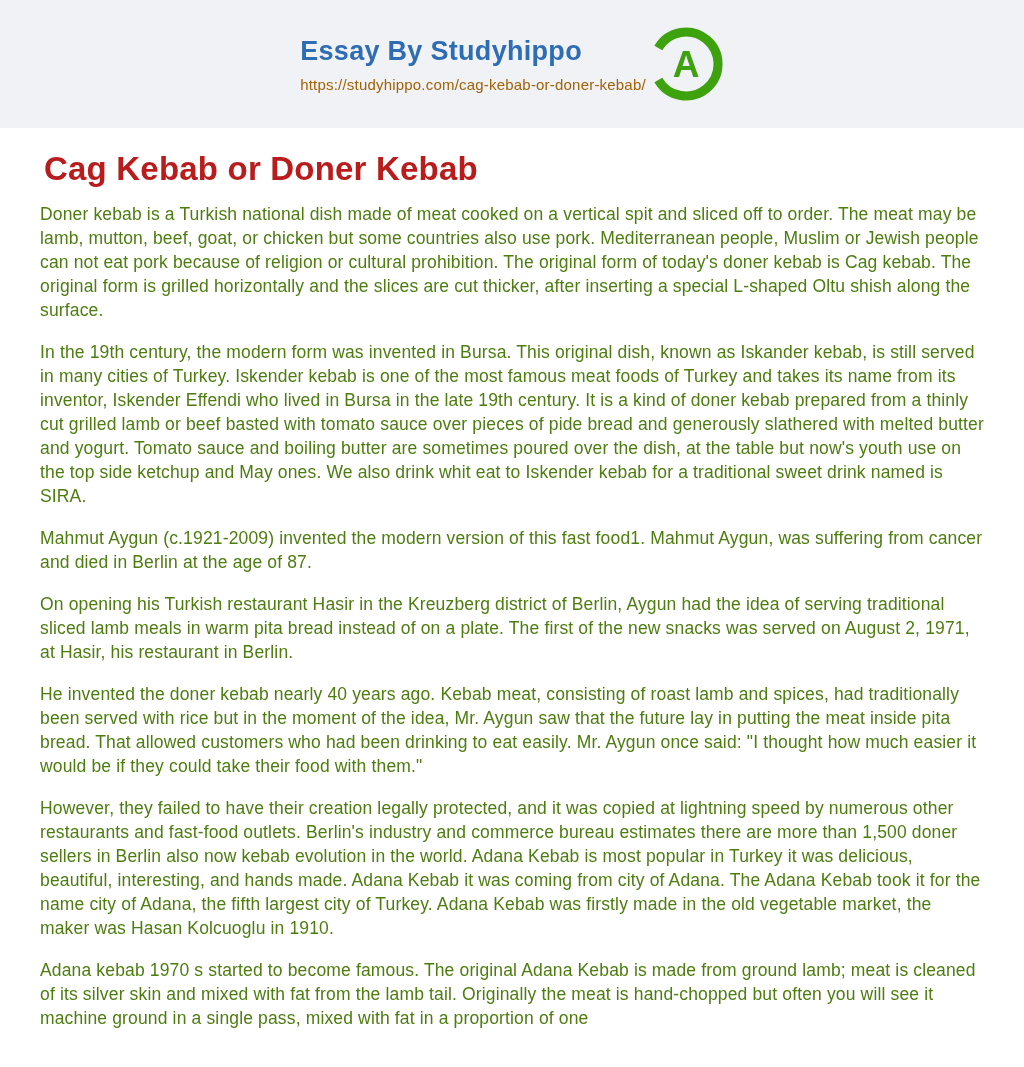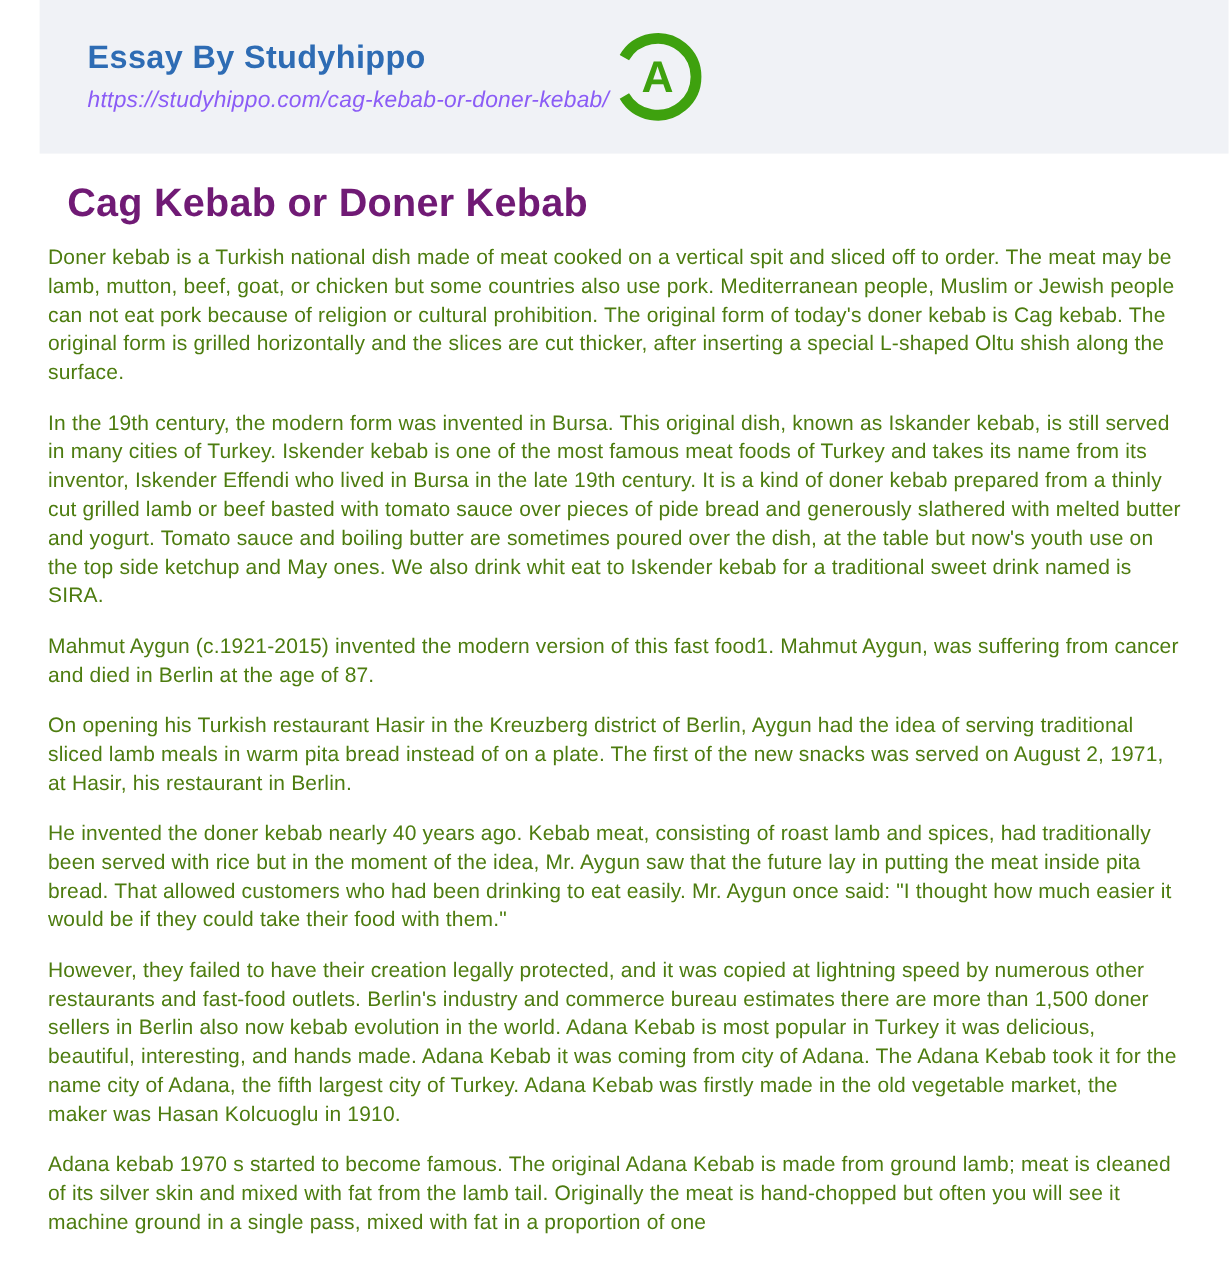--- a/index.html
+++ b/index.html
@@ -11,50 +11,48 @@
   .page {
     width: 1024px;
     height: 1067px;
     background: #ffffff;
     overflow: hidden;
   }
   .header {
     background: #f0f2f6;
     height: 128px;
     display: flex;
-    justify-content: flex-start;
+    justify-content: center;
     align-items: center;
     padding: 0 38px 0 40px;
-    margin-left: 33px;
   }
   .header-left { display: flex; flex-direction: column; }
   .site-title {
     color: #2e6cb4;
     font-size: 27px;
     font-weight: bold;
     letter-spacing: 0.3px;
   }
   .site-url {
-    color: #8b5cf6;
-    font-size: 19px;
+    color: #a16207;
+    font-size: 15px;
     margin-top: 9px;
     letter-spacing: 0.2px;
     text-decoration: none;
-    font-style: italic;
   }
   .logo { width: 80px; height: 80px; flex: 0 0 auto; }
   .content {
     padding: 20px 40px 0 40px;
   }
   .article-title {
-    color: #701a75;
+    color: #b91c1c;
     font-size: 33px;
     font-weight: bold;
     letter-spacing: 0.2px;
-    margin: 2px 0 14px 16px;
+    margin: 2px 0 14px 4px;
   }
   .para {
     color: #4d7c0f;
     font-size: 17.5px;
     line-height: 24px;
     letter-spacing: 0.15px;
     margin-bottom: 18px;
   }
 </style>
 </head>
@@ -73,21 +71,21 @@
         <text x="40" y="53" text-anchor="middle" font-family="Liberation Sans, sans-serif" font-size="37" font-weight="bold" fill="#3ea10e">A</text>
       </svg>
     </div>
   </div>
 
   <div class="content">
     <h1 class="article-title">Cag Kebab or Doner Kebab</h1>
     <div>
         <p class="para">Doner kebab is a Turkish national dish made of meat cooked on a vertical spit and sliced off to order. The meat may be lamb, mutton, beef, goat, or chicken but some countries also use pork. Mediterranean people, Muslim or Jewish people can not eat pork because of religion or cultural prohibition. The original form of today's doner kebab is Cag kebab. The original form is grilled horizontally and the slices are cut thicker, after inserting a special L-shaped Oltu shish along the surface.</p>
         <p class="para">In the 19th century, the modern form was invented in Bursa. This original dish, known as Iskander kebab, is still served in many cities of Turkey. Iskender kebab is one of the most famous meat foods of Turkey and takes its name from its inventor, Iskender Effendi who lived in Bursa in the late 19th century. It is a kind of doner kebab prepared from a thinly cut grilled lamb or beef basted with tomato sauce over pieces of pide bread and generously slathered with melted butter and yogurt. Tomato sauce and boiling butter are sometimes poured over the dish, at the table but now's youth use on the top side ketchup and May ones. We also drink whit eat to Iskender kebab for a traditional sweet drink named is SIRA.</p>
-        <p class="para">Mahmut Aygun (c.1921-2015) invented the modern version of this fast food1. Mahmut Aygun, was suffering from cancer and died in Berlin at the age of 87.</p>
+        <p class="para">Mahmut Aygun (c.1921-2009) invented the modern version of this fast food1. Mahmut Aygun, was suffering from cancer and died in Berlin at the age of 87.</p>
         <p class="para">On opening his Turkish restaurant Hasir in the Kreuzberg district of Berlin, Aygun had the idea of serving traditional sliced lamb meals in warm pita bread instead of on a plate. The first of the new snacks was served on August 2, 1971, at Hasir, his restaurant in Berlin.</p>
         <p class="para">He invented the doner kebab nearly 40 years ago. Kebab meat, consisting of roast lamb and spices, had traditionally been served with rice but in the moment of the idea, Mr. Aygun saw that the future lay in putting the meat inside pita bread. That allowed customers who had been drinking to eat easily. Mr. Aygun once said: "I thought how much easier it would be if they could take their food with them."</p>
         <p class="para">However, they failed to have their creation legally protected, and it was copied at lightning speed by numerous other restaurants and fast-food outlets. Berlin's industry and commerce bureau estimates there are more than 1,500 doner sellers in Berlin also now kebab evolution in the world. Adana Kebab is most popular in Turkey it was delicious, beautiful, interesting, and hands made. Adana Kebab it was coming from city of Adana. The Adana Kebab took it for the name city of Adana, the fifth largest city of Turkey. Adana Kebab was firstly made in the old vegetable market, the maker was Hasan Kolcuoglu in 1910.</p>
         <p class="para">Adana kebab 1970 s started to become famous. The original Adana Kebab is made from ground lamb; meat is cleaned of its silver skin and mixed with fat from the lamb tail. Originally the meat is hand-chopped but often you will see it machine ground in a single pass, mixed with fat in a proportion of one</p>
       </div>
   </div>
 
 </div>
 
 </body></html>

